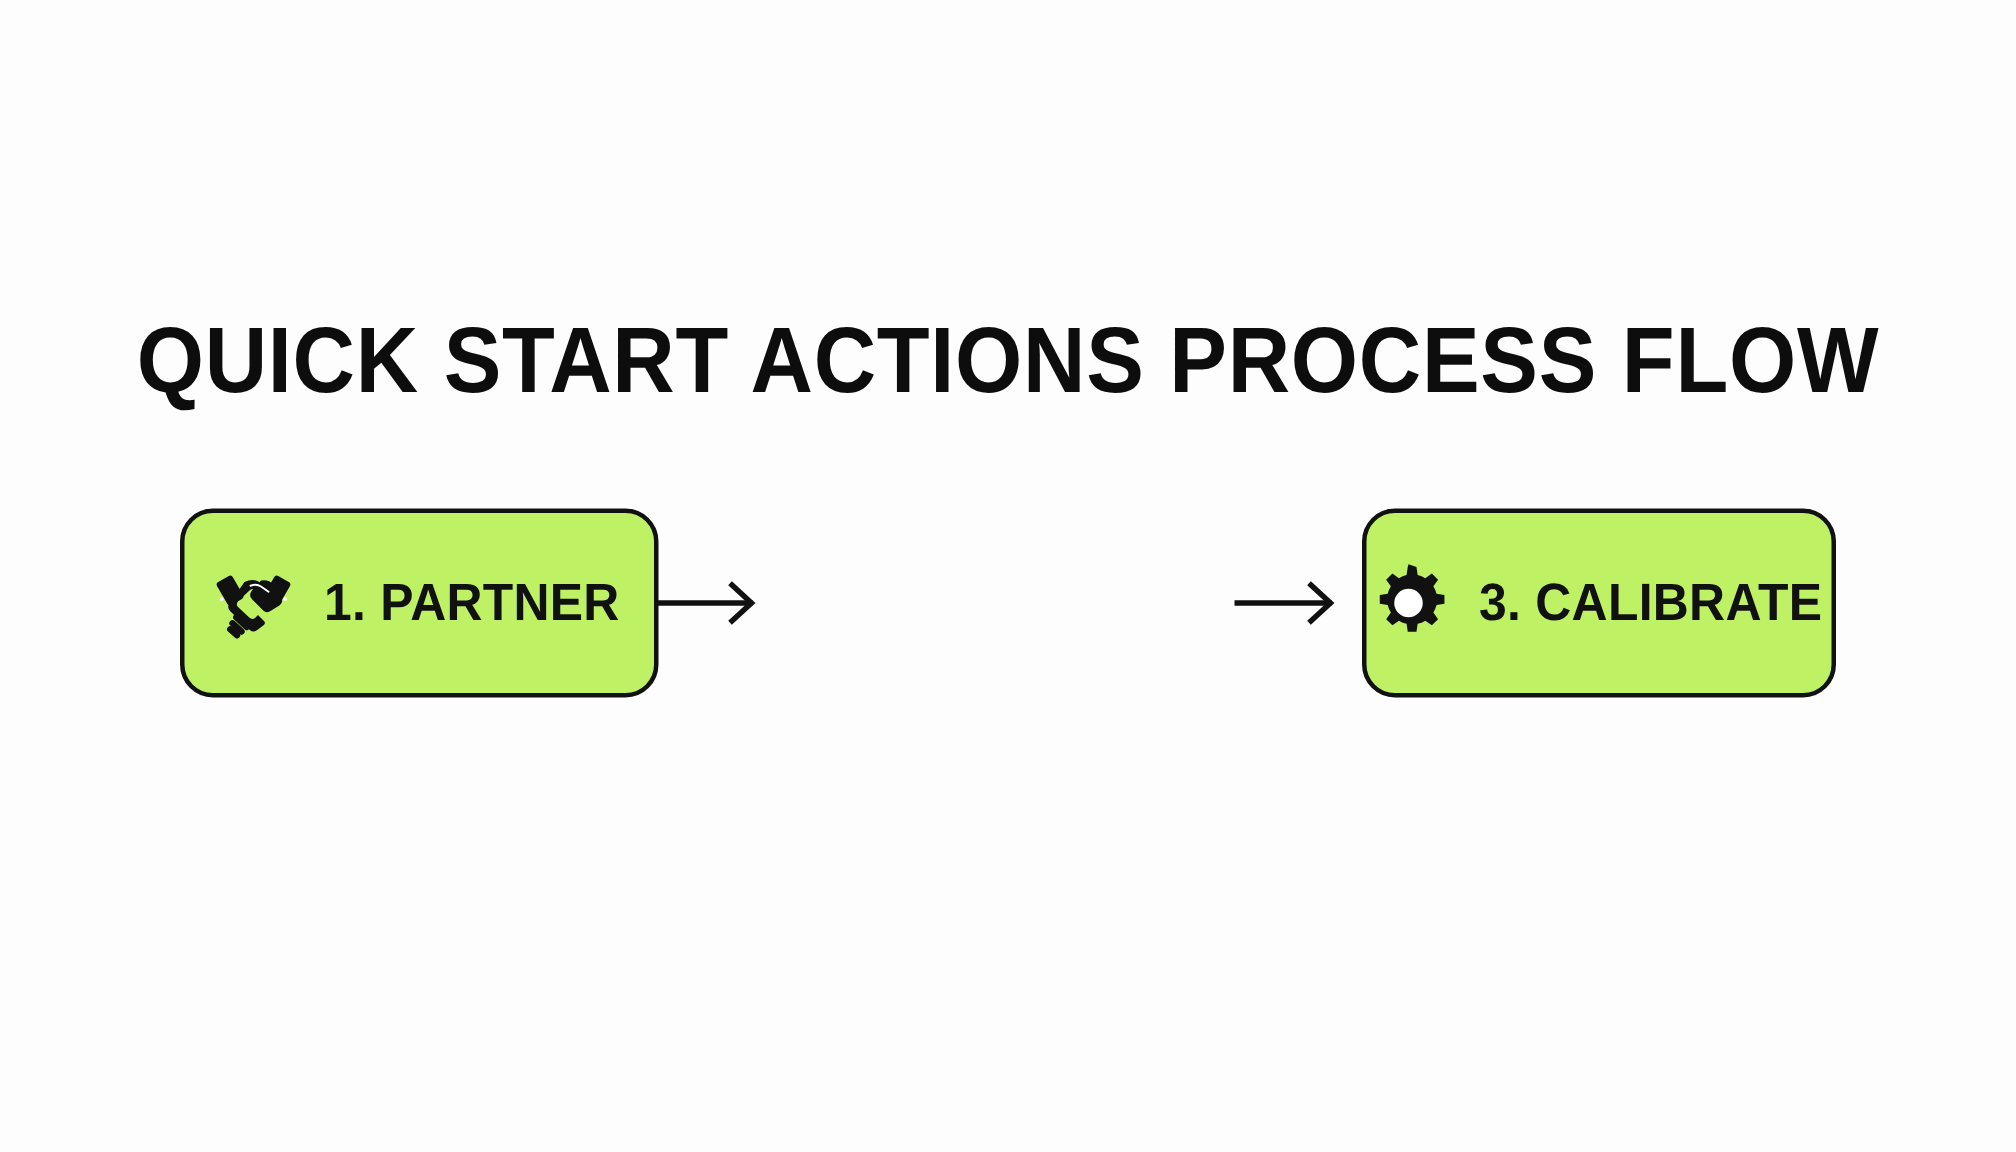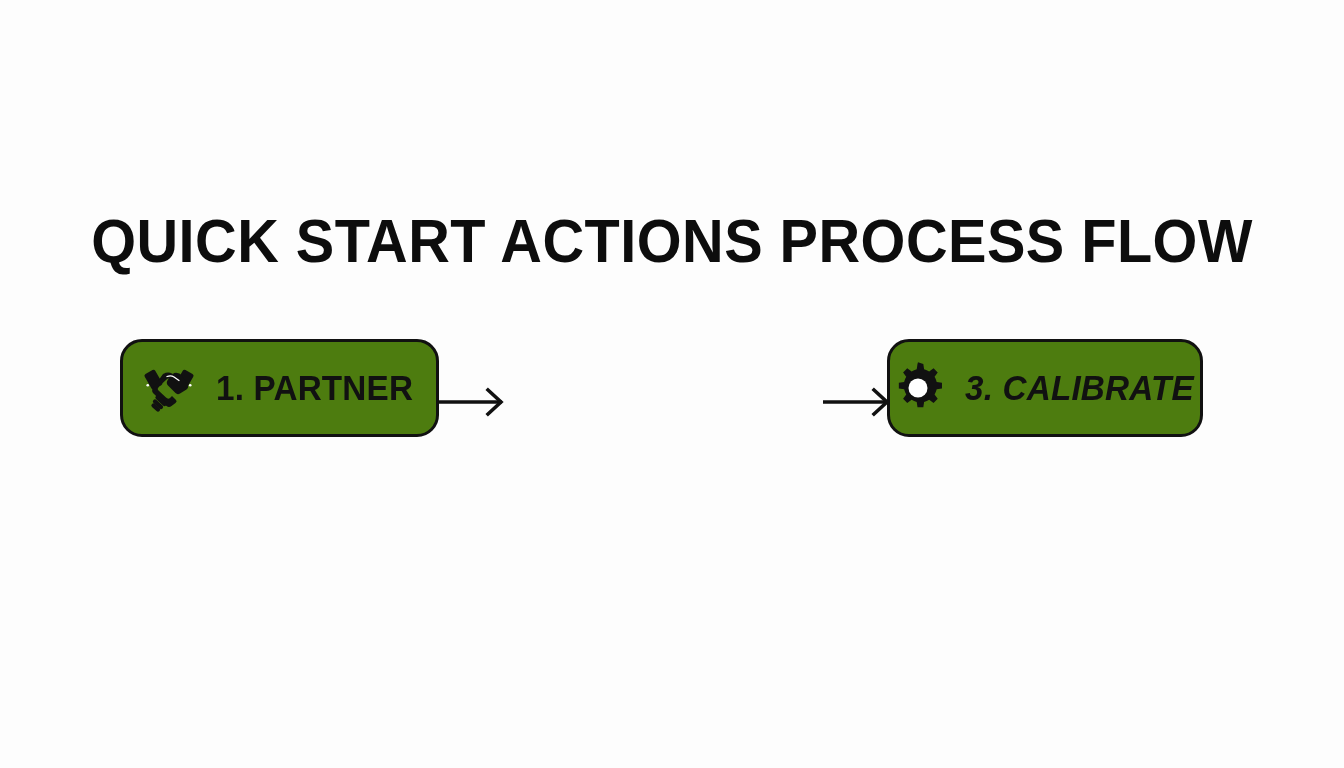--- a/index.html
+++ b/index.html
@@ -44,34 +44,34 @@
     position: absolute;
     left: 0;
     top: 339px;
     width: 1344px;
     height: 126px;
   }
 
   .step-box {
     position: absolute;
     top: 0;
-    height: 98px;
+    height: 126px;
     box-sizing: border-box;
     border: 3.5px solid #111111;
     border-radius: 22px;
-    background: #4d7c0f;
+    background: #bef264;
     display: flex;
     flex-direction: row;
     align-items: center;
     justify-content: center;
   }
 
   .step-box.box1 { left: 120px;  width: 319px; }
   .step-box.box2 { left: 517px;  width: 307px; }
-  .step-box.box3 { left: 887px;  width: 316px; font-style: italic; }
+  .step-box.box3 { left: 908px;  width: 316px; }
 
   .step-icon {
     flex: 0 0 auto;
     width: 66px;
     height: 66px;
     display: flex;
     align-items: center;
     justify-content: center;
     margin-right: 14px;
   }

